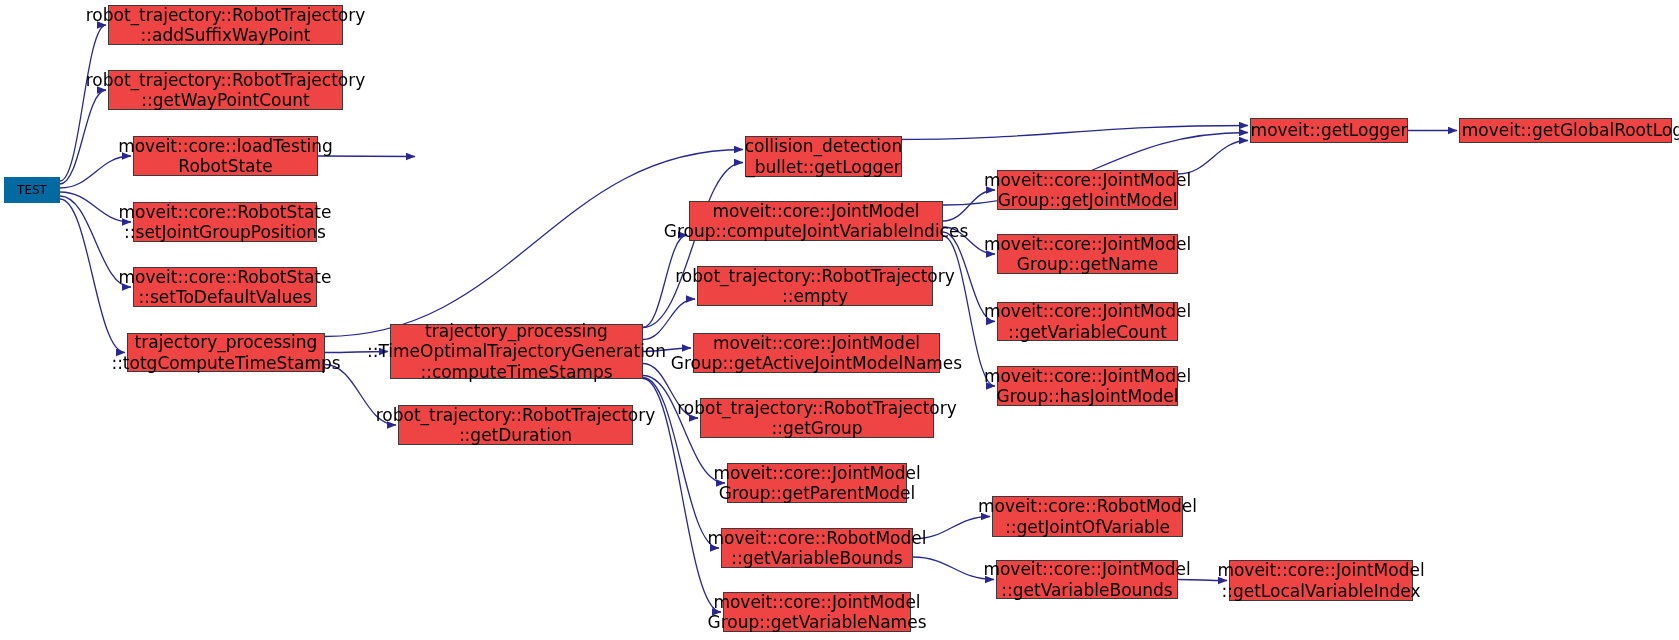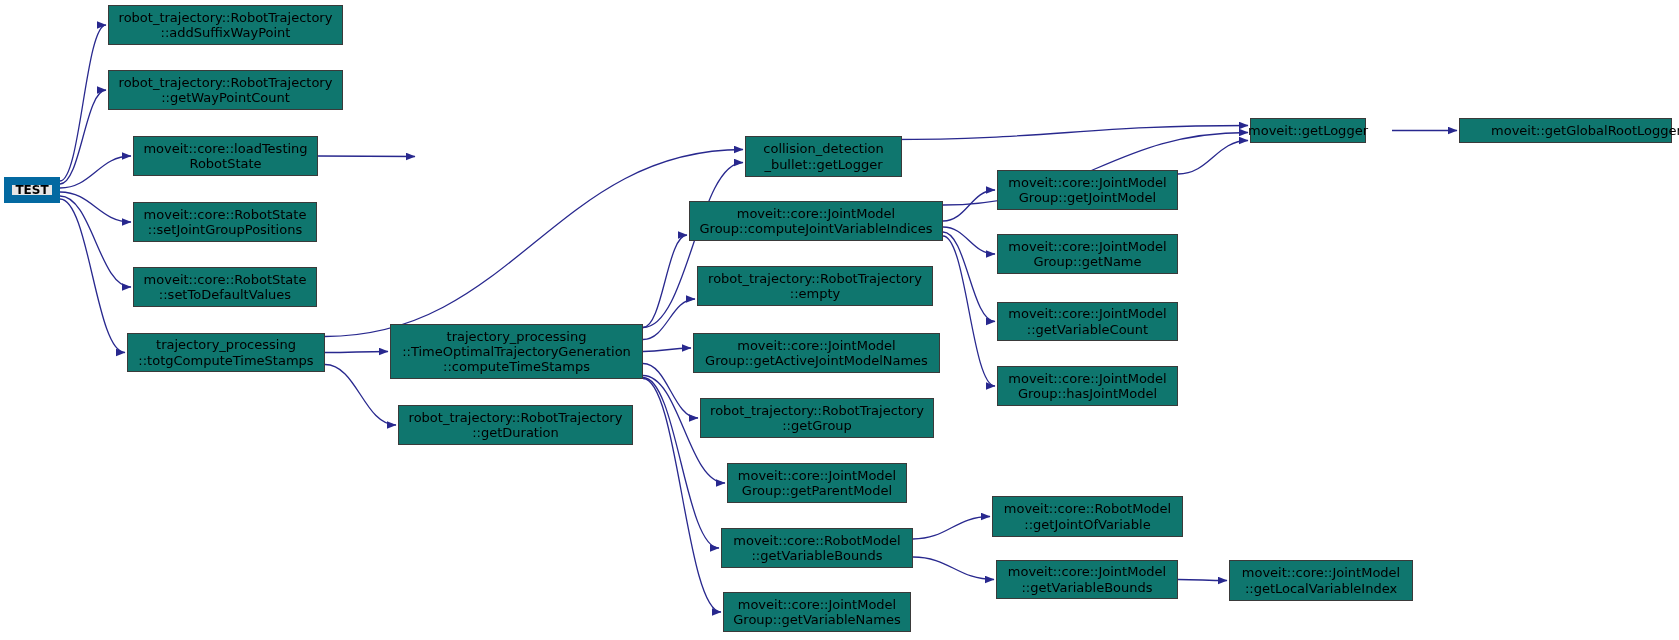--- a/index.html
+++ b/index.html
@@ -21,34 +21,33 @@
     width: 1679px; height: 640px;
   }
   .node {
     position: absolute;
     box-sizing: border-box;
     display: flex;
     align-items: center;
     justify-content: center;
     text-align: center;
     white-space: pre-line;
-    background: #0f766e;
+    background: #ef4444;
     border: 1px solid #3a3a3a;
     color: #000000;
-    font-size: 13px;
+    font-size: 17px;
     line-height: 1.18;
     cursor: pointer;
     padding: 1px 2px;
   }
   .node.root {
-    background: #e5e5e5;
-    border: 8px solid #0369a1;
+    background: #0369a1;
+    border: 6px solid #0369a1;
     cursor: default;
     font-size: 12px;
-    font-weight: bold;
   }
 </style>
 </head>
 <body>
 
 <div id="canvas">
   <svg id="edge-layer" viewBox="0 0 1679 640" xmlns="http://www.w3.org/2000/svg">
       <defs>
         <marker id="arrow" markerWidth="11" markerHeight="8" refX="9.5" refY="4" orient="auto" markerUnits="userSpaceOnUse">
           <path d="M0,0 L10,4 L0,8 z" fill="#28288E"></path>
@@ -126,15 +125,15 @@
     <div class="node" style="left: 997px; top: 302px; width: 181px; height: 39px;">moveit::core::JointModel
 ::getVariableCount</div>
     <div class="node" style="left: 997px; top: 366px; width: 181px; height: 40px;">moveit::core::JointModel
 Group::hasJointModel</div>
     <div class="node" style="left: 992px; top: 496px; width: 191px; height: 41px;">moveit::core::RobotModel
 ::getJointOfVariable</div>
     <div class="node" style="left: 996px; top: 560px; width: 182px; height: 39px;">moveit::core::JointModel
 ::getVariableBounds</div>
     <div class="node" style="left: 1229px; top: 560px; width: 184px; height: 41px;">moveit::core::JointModel
 ::getLocalVariableIndex</div>
-    <div class="node" style="left: 1250px; top: 118px; width: 116px; height: 25px;">moveit::getLogger</div>
+    <div class="node" style="left: 1250px; top: 118px; width: 158px; height: 25px;">moveit::getLogger</div>
     <div class="node" style="left: 1459px; top: 118px; width: 213px; height: 25px; padding-left: 44px;">moveit::getGlobalRootLogger</div>
   </div>
 
 </body></html>

